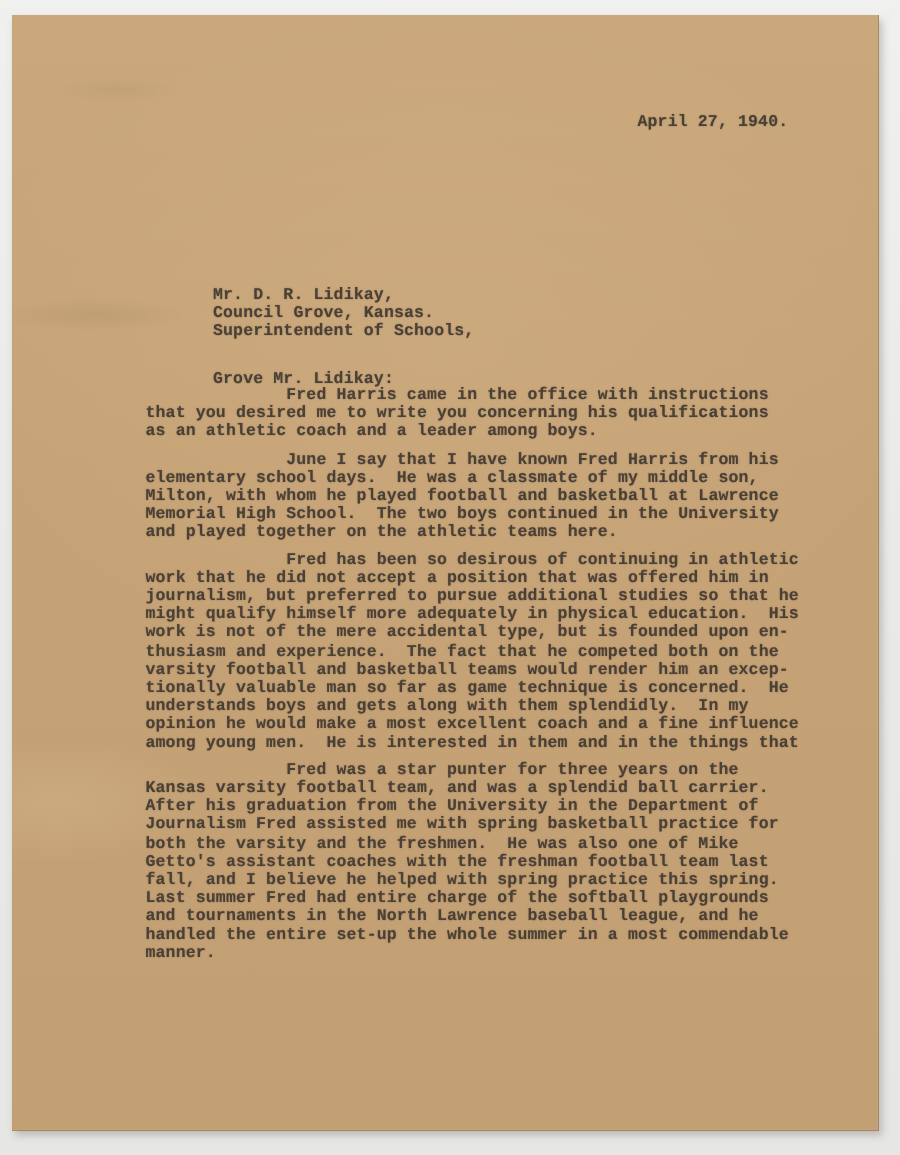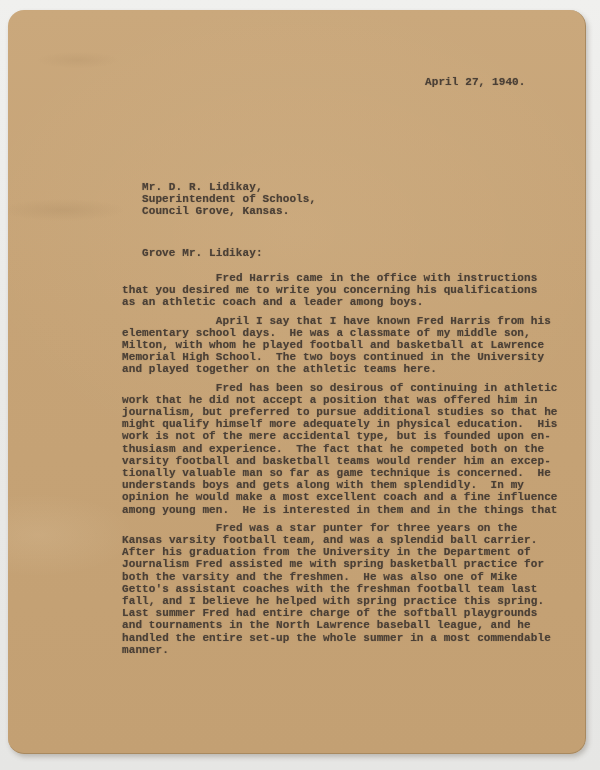--- a/index.html
+++ b/index.html
@@ -27,80 +27,78 @@
     height: 743px;
     background:
       radial-gradient(ellipse 90px 16px at 55px 200px, rgba(110, 82, 52, 0.10), transparent 70%),
       radial-gradient(ellipse 60px 12px at 70px 50px,  rgba(110, 82, 52, 0.08), transparent 70%),
       radial-gradient(ellipse 140px 60px at 30px 525px, rgba(255, 244, 220, 0.10), transparent 70%),
       radial-gradient(ellipse 420px 300px at 50% 30%, rgba(255, 235, 200, 0.07), transparent 80%),
       linear-gradient(180deg, #caa87c 0%, #c6a376 40%, #c3a073 100%);
     border-right: 1px solid #a8895f;
     border-bottom: 1px solid #a8895f;
     box-shadow: 2px 3px 5px rgba(90, 80, 65, 0.30);
-    border-radius: 16px;
   }
   .typed {
     color: #4b4036;
     font-weight: 700;
     font-size: 11px;
     line-height: 12.2px;
     letter-spacing: 0.1px;
     text-shadow: 0 0 1px rgba(75, 64, 54, 0.55);
     white-space: pre;
   }
   .date-line {
     position: absolute;
     left: 417px;
     top: 66px;
   }
   .address-block {
     position: absolute;
     left: 134px;
-    top: 171px;
+    top: 181px;
     line-height: 13px;
   }
   .salutation {
     position: absolute;
     left: 134px;
     top: 237px;
   }
   .letter-body {
     position: absolute;
     left: 89px;
-    top: 262px;
+    top: 248px;
     width: 460px;
-    margin-left: 25px;
   }
   .letter-body .para {
     margin: 0 0 6px 0;
   }
 </style>
 </head>
 <body>
 
 <div class="scan-bg"></div>
 
 <div class="paper">
 
   <div class="typed date-line">April 27, 1940.</div>
 
   <div class="address-block">
     <div class="typed">Mr. D. R. Lidikay,</div>
+    <div class="typed">Council Grove, Kansas.</div>
     <div class="typed">Superintendent of Schools,</div>
-    <div class="typed">Council Grove, Kansas.</div>
   </div>
 
   <div class="typed salutation">Grove Mr. Lidikay:</div>
 
   <div class="letter-body">
     <div class="typed para">              Fred Harris came in the office with instructions
 that you desired me to write you concerning his qualifications
 as an athletic coach and a leader among boys.</div>
-    <div class="typed para">              April I say that I have known Fred Harris from his
+    <div class="typed para">              June I say that I have known Fred Harris from his
 elementary school days.  He was a classmate of my middle son,
 Milton, with whom he played football and basketball at Lawrence
 Memorial High School.  The two boys continued in the University
 and played together on the athletic teams here.</div>
     <div class="typed para">              Fred has been so desirous of continuing in athletic
 work that he did not accept a position that was offered him in
 journalism, but preferred to pursue additional studies so that he
 might qualify himself more adequately in physical education.  His
 work is not of the mere accidental type, but is founded upon en-
 thusiasm and experience.  The fact that he competed both on the

